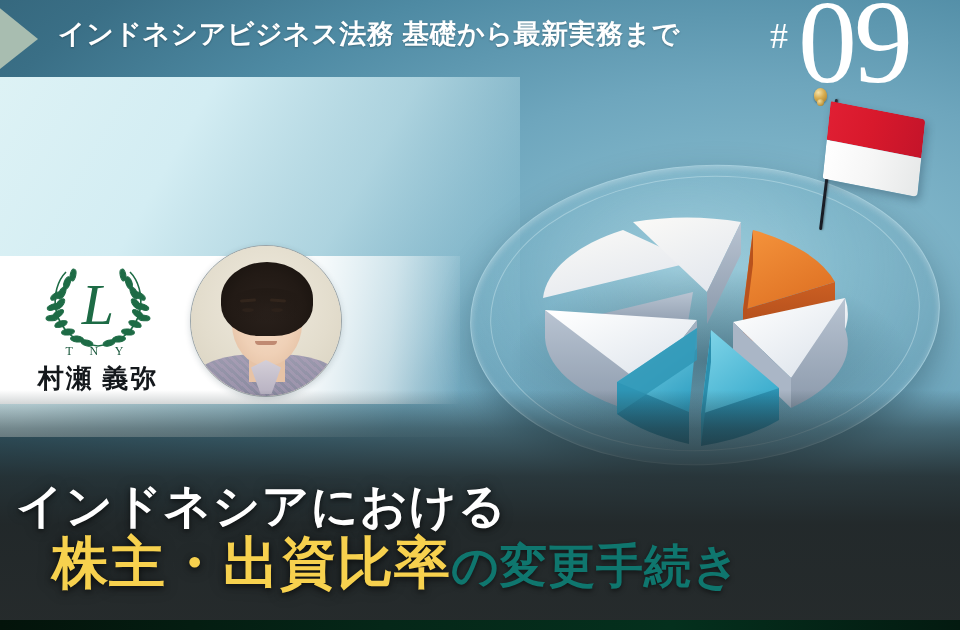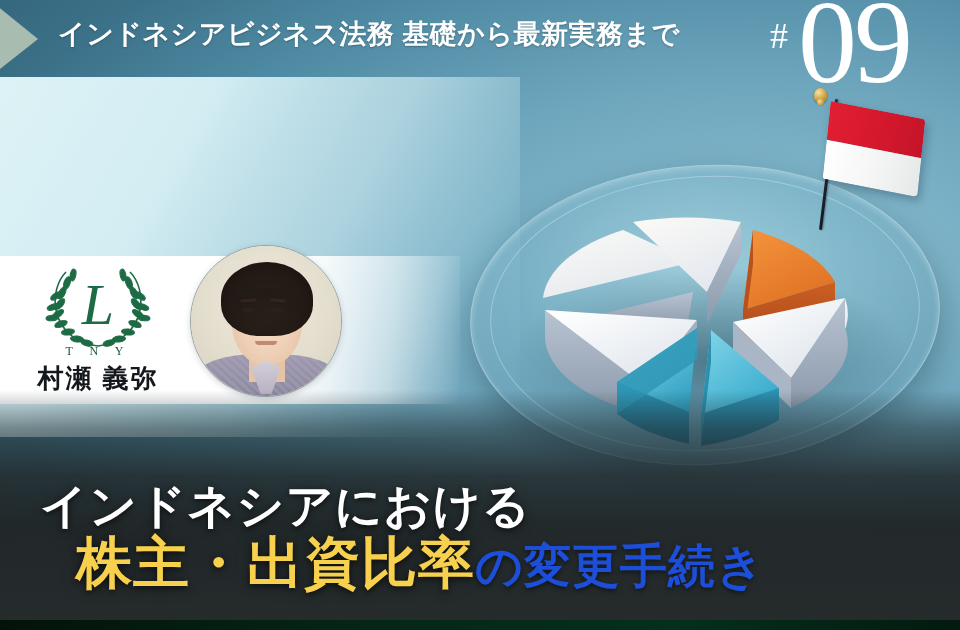--- a/index.html
+++ b/index.html
@@ -116,20 +116,21 @@
   .logo-tny {
     position:absolute; left:36px; top:88px; width:124px;
     text-align:center; color:#17563a;
     font-family:"Liberation Serif", serif; font-size:12px;
     letter-spacing:7px; font-weight:400;
   }
   .person-name {
     position:absolute; left:14px; top:105px; width:168px;
     text-align:center; color:#14181c; font-size:26px; font-weight:700;
     letter-spacing:2px;
+    font-family:Liberation Serif, serif;
   }
   .avatar {
     position:absolute; left:190px; top:245px; width:152px; height:152px;
     border-radius:50%; overflow:hidden; z-index:14;
     border:1px solid #9aa4a8;
     box-shadow:0 2px 6px rgba(20,50,60,0.18);
     background:#e8e3d6;
   }
   .avatar .bg { position:absolute; inset:0;
     background:radial-gradient(circle at 50% 38%, #efeade 0%, #e3ddcd 55%, #d6cfbd 100%); }
@@ -170,29 +171,29 @@
     background:linear-gradient(180deg,#d4cfd8,#b8b2c2);
     clip-path:polygon(50% 0, 100% 22%, 68% 100%, 32% 100%, 0 22%);
   }
 
   
   .bottom-shade {
     position:absolute; left:0; bottom:0; width:960px; height:240px;
     background:linear-gradient(180deg,rgba(40,62,66,0.0) 0%,rgba(36,52,56,0.55) 16%,rgba(34,42,44,0.88) 36%,rgba(33,38,39,0.97) 56%,#262b2c 100%);
     z-index:16;
   }
-  .title-wrap { position:absolute; left:0; bottom:36px; width:884px; z-index:20; padding-left:40px; }
+  .title-wrap { position:absolute; left:0; bottom:36px; width:884px; z-index:20; padding-left:16px; }
   .title-line1 {
     color:#fff; font-size:47px; font-weight:700; line-height:1.12;
     letter-spacing:1px;
     text-shadow:0 2px 5px rgba(0,0,0,0.55), 0 0 14px rgba(0,0,0,0.35);
   }
   .title-line2 { font-size:56px; font-weight:700; line-height:1.1; letter-spacing:1px; }
   .title-hl { color:#f7d14e; text-shadow:0 2px 6px rgba(0,0,0,0.6), 0 0 16px rgba(0,0,0,0.35);margin-left:36px; }
-  .title-rest { color:#1d4ed8; font-size:47px; text-shadow:0 2px 5px rgba(0,0,0,0.55); }
+  .title-rest { color:#0f766e; font-size:47px; text-shadow:0 2px 5px rgba(0,0,0,0.55); }
 
   .footer-strip {
     position:absolute; left:0; bottom:0; width:960px; height:10px;
     background:linear-gradient(90deg,#03130a 0%,#052718 40%,#04301d 70%,#031a10 100%);
     z-index:25;
   }
 </style>
 </head>
 <body>
 

